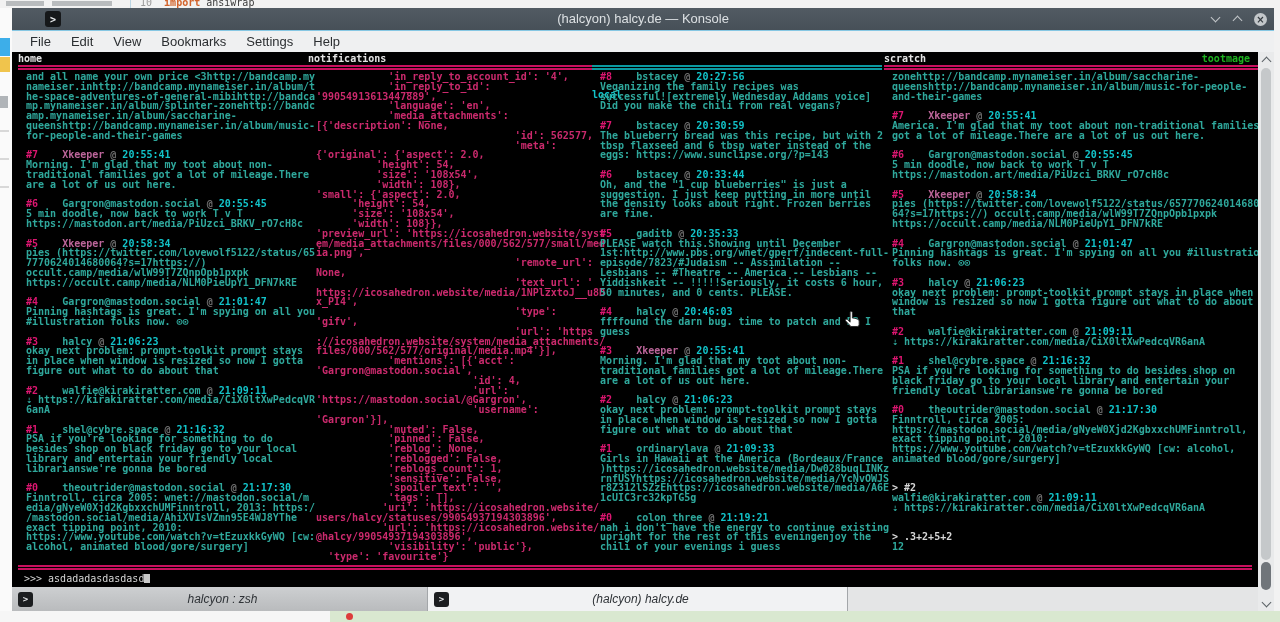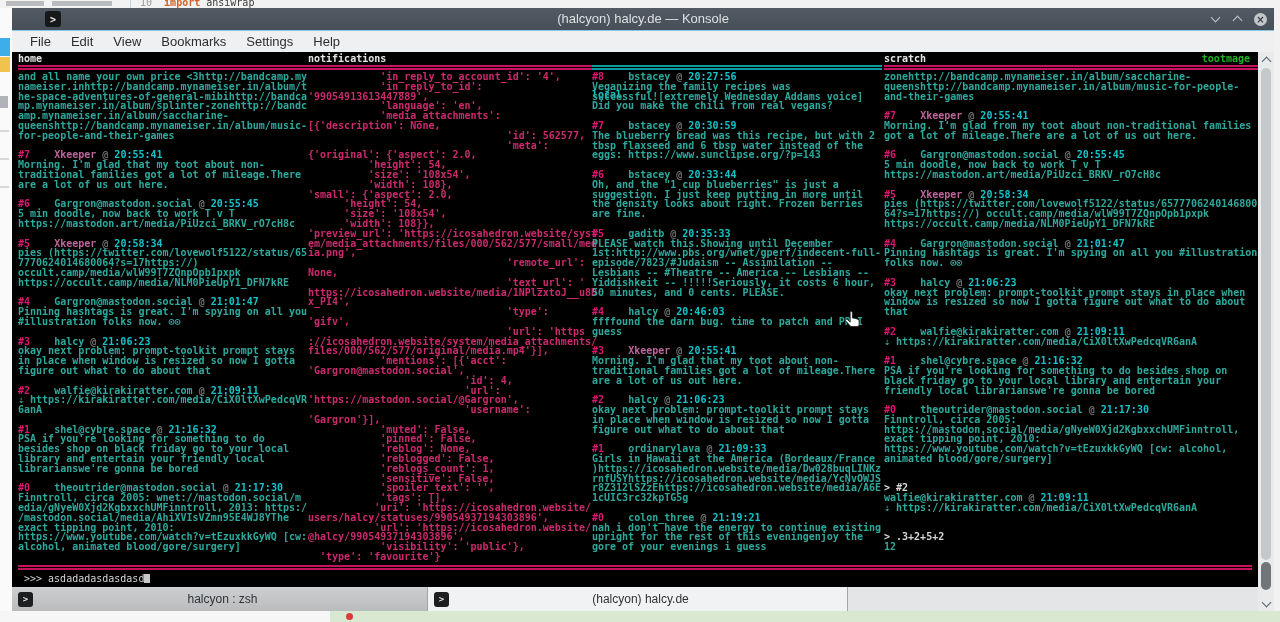--- a/index.html
+++ b/index.html
@@ -45,21 +45,21 @@
 
   
   .terminal{position:absolute;left:0;top:44px;width:1246px;height:535px;background:#000;overflow:hidden;
             font-family:"DejaVu Sans Mono",monospace;font-size:10px;}
   .col{position:absolute;top:0;height:575px;font-weight:bold;}
   .col-header{position:absolute;left:0;top:1px;height:11px;width:100%;line-height:11px;white-space:pre;}
   .col-header .htitle{float:left;}
   .col-header .hcorner{float:right;padding-right:8px;color:#1eb320;}
   .col-sep{position:absolute;left:0;top:13px;width:100%;height:1px;
            border-top:2px solid;border-bottom:2px solid;box-sizing:content-box;}
-  .lines{position:absolute;left:0;top:20px;width:100%;}
+  .lines{position:absolute;left:8px;top:20px;width:100%;}
   .tl{height:9.8px;line-height:9.8px;white-space:pre;overflow:visible;}
 
   .hdr-white{color:#e4e4e4;} .hdr-cyan{color:#12c3c9;margin-top:36px;}
   .sep-pink{border-color:#c9105e;} .sep-teal{border-color:#0b9aa0;}
 
   .seg-t{color:#2fa89c;} .seg-p{color:#cb2a6d;} .seg-i{color:#dc1670;}
   .seg-u{color:#2fa89c;} .seg-x{color:#bd669b;} .seg-a{color:#6f6f6f;}
   .seg-c{color:#12c3c9;} .seg-w{color:#d6d6d6;}
 
   .bottom-sep{position:absolute;left:6px;top:513px;width:1234px;height:1px;
@@ -76,21 +76,21 @@
   .sb-thumb{position:absolute;left:3px;top:510px;width:10px;height:28px;background:#70757a;border-radius:5px;}
 
   
   .tabbar{position:absolute;left:0;top:579px;width:1246px;height:24px;background:#e4e5e6;display:flex;}
   .tab{height:24px;display:flex;align-items:center;box-sizing:border-box;border-right:1px solid #a3a6a9;position:relative;}
   .tab-inactive{width:416px;background:linear-gradient(#cdcfd1,#b9bbbd);}
   .tab-active{width:420px;background:#f1f2f3;}
   .tab-icon{width:15px;height:15px;background:#1c1e20;border-radius:3px;color:#e8eaec;
             font:bold 9px "DejaVu Sans Mono",monospace;display:flex;align-items:center;justify-content:center;
             margin-left:6px;flex:0 0 15px;}
-  .tab-label{flex:1;text-align:center;font-size:12px;color:#2f3337;padding-right:15px;}
+  .tab-label{flex:1;text-align:center;font-size:12px;color:#2f3337;padding-right:15px;font-style:italic;}
 
   
   .hand{position:absolute;left:843px;top:310px;width:18px;height:19px;z-index:10;}
 </style>
 </head>
 <body>
 
 <div class="bg-top">
   <span class="scrib" style="left:6px;width:38px;"></span>
   <span class="scrib" style="left:52px;width:60px;"></span>
@@ -294,34 +294,34 @@
           <div class="tl"><span class="seg-i">#1</span><span class="seg-t">    </span><span class="seg-u">ordinarylava</span><span class="seg-a"> @ </span><span class="seg-c">21:09:33</span></div>
           <div class="tl"><span class="seg-t">Girls in Hawaii at the America (Bordeaux/France</span></div>
           <div class="tl"><span class="seg-t">)https://icosahedron.website/media/Dw028buqLINKz</span></div>
           <div class="tl"><span class="seg-t">rnfUSYhttps://icosahedron.website/media/YcNvOWJS</span></div>
           <div class="tl"><span class="seg-t">r8Z312lSZzEhttps://icosahedron.website/media/A6E</span></div>
           <div class="tl"><span class="seg-t">1cUIC3rc32kpTG5g</span></div>
           <div class="tl"></div>
           <div class="tl"><span class="seg-i">#0</span><span class="seg-t">    </span><span class="seg-u">colon_three</span><span class="seg-a"> @ </span><span class="seg-c">21:19:21</span></div>
           <div class="tl"><span class="seg-t">nah i don't have the energy to continue existing</span></div>
           <div class="tl"><span class="seg-t">upright for the rest of this eveningenjoy the</span></div>
-          <div class="tl"><span class="seg-t">gore of your evenings i guess</span></div>
+          <div class="tl"><span class="seg-t">chili of your evenings i guess</span></div>
         </div>
     </div>
 
     <div class="col" style="left:872px;width:374px;">
       <div class="col-header"><span class="htitle hdr-white">scratch</span><span class="hcorner">tootmage</span></div>
       <div class="col-sep sep-pink"></div>
       <div class="lines">
           <div class="tl"><span class="seg-t">zonehttp://bandcamp.mynameiser.in/album/saccharine-</span></div>
           <div class="tl"><span class="seg-t">queenshttp://bandcamp.mynameiser.in/album/music-for-people-</span></div>
           <div class="tl"><span class="seg-t">and-their-games</span></div>
           <div class="tl"></div>
           <div class="tl"><span class="seg-i">#7</span><span class="seg-t">    </span><span class="seg-x">Xkeeper</span><span class="seg-a"> @ </span><span class="seg-c">20:55:41</span></div>
-          <div class="tl"><span class="seg-t">Morning. I'm glad from my toot about non-traditional families</span></div>
+          <div class="tl"><span class="seg-t">America. I'm glad that my toot about non-traditional families</span></div>
           <div class="tl"><span class="seg-t">got a lot of mileage.There are a lot of us out here.</span></div>
           <div class="tl"></div>
           <div class="tl"><span class="seg-i">#6</span><span class="seg-t">    </span><span class="seg-u">Gargron@mastodon.social</span><span class="seg-a"> @ </span><span class="seg-c">20:55:45</span></div>
           <div class="tl"><span class="seg-t">5 min doodle, now back to work T v T</span></div>
           <div class="tl"><span class="seg-t">https://mastodon.art/media/PiUzci_BRKV_rO7cH8c</span></div>
           <div class="tl"></div>
           <div class="tl"><span class="seg-i">#5</span><span class="seg-t">    </span><span class="seg-x">Xkeeper</span><span class="seg-a"> @ </span><span class="seg-c">20:58:34</span></div>
           <div class="tl"><span class="seg-t">pies (https://twitter.com/lovewolf5122/status/6577706240146800</span></div>
           <div class="tl"><span class="seg-t">64?s=17https://) occult.camp/media/wlW99T7ZQnpOpb1pxpk</span></div>
           <div class="tl"><span class="seg-t">https://occult.camp/media/NLM0PieUpY1_DFN7kRE</span></div>

